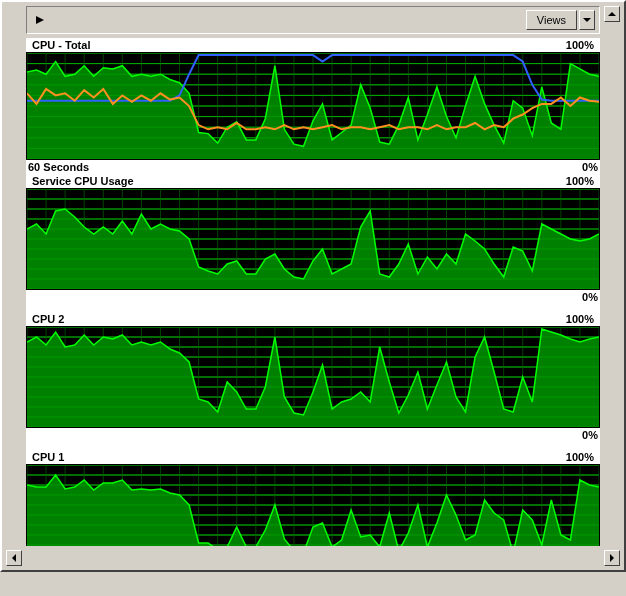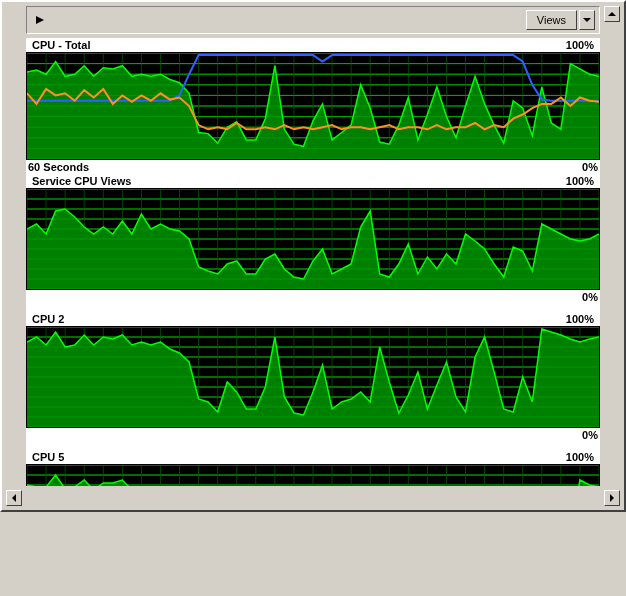--- a/index.html
+++ b/index.html
@@ -8,21 +8,21 @@
     font-size: 11px;
     background: #d4d0c8;
     width: 626px;
     height: 596px;
     position: relative;
     overflow: hidden;
   }
   .window-frame {
     position: absolute;
     left: 0; top: 0;
-    width: 626px; height: 512px;
+    width: 626px; height: 572px;
     border: 2px solid;
     border-color: #fff #404040 #404040 #fff;
     background: #d4d0c8;
   }
   .toolbar {
     position: absolute;
     left: 24px; top: 4px;
     right: 24px;
     height: 28px;
     background: #d4d0c8;
@@ -250,21 +250,21 @@
           </svg>
         </div>
       <div class="chart-footer">
         <span>60 Seconds</span>
         <span>0%</span>
       </div>
     </div>
 
     <div class="chart-block">
       <div class="chart-header">
-        <span>Service CPU Views</span>
+        <span>Service CPU Usage</span>
         <span>100%</span>
       </div>
       <div class="chart-body" id="chart1" style="height:102px">
           <svg viewBox="0 0 572 100" preserveAspectRatio="none">
             <rect x="0" y="0" width="572" height="100" fill="#000000"></rect>
             <line x1="0" x2="572" y1="0" y2="0" stroke="#00aa00" stroke-width="1"></line>
             <line x1="0" x2="572" y1="10" y2="10" stroke="#00aa00" stroke-width="1"></line>
             <line x1="0" x2="572" y1="20" y2="20" stroke="#00aa00" stroke-width="1"></line>
             <line x1="0" x2="572" y1="30" y2="30" stroke="#00aa00" stroke-width="1"></line>
             <line x1="0" x2="572" y1="40" y2="40" stroke="#00aa00" stroke-width="1"></line>
@@ -394,21 +394,21 @@
         </div>
       <div class="chart-footer">
         <span></span>
         <span>0%</span>
       </div>
     </div>
     <div class="gap"></div>
 
     <div class="chart-block">
       <div class="chart-header">
-        <span>CPU 5</span>
+        <span>CPU 1</span>
         <span>100%</span>
       </div>
       <div class="chart-body" id="chart3" style="height:102px">
           <svg viewBox="0 0 572 100" preserveAspectRatio="none">
             <rect x="0" y="0" width="572" height="100" fill="#000000"></rect>
             <line x1="0" x2="572" y1="0" y2="0" stroke="#00aa00" stroke-width="1"></line>
             <line x1="0" x2="572" y1="10" y2="10" stroke="#00aa00" stroke-width="1"></line>
             <line x1="0" x2="572" y1="20" y2="20" stroke="#00aa00" stroke-width="1"></line>
             <line x1="0" x2="572" y1="30" y2="30" stroke="#00aa00" stroke-width="1"></line>
             <line x1="0" x2="572" y1="40" y2="40" stroke="#00aa00" stroke-width="1"></line>

